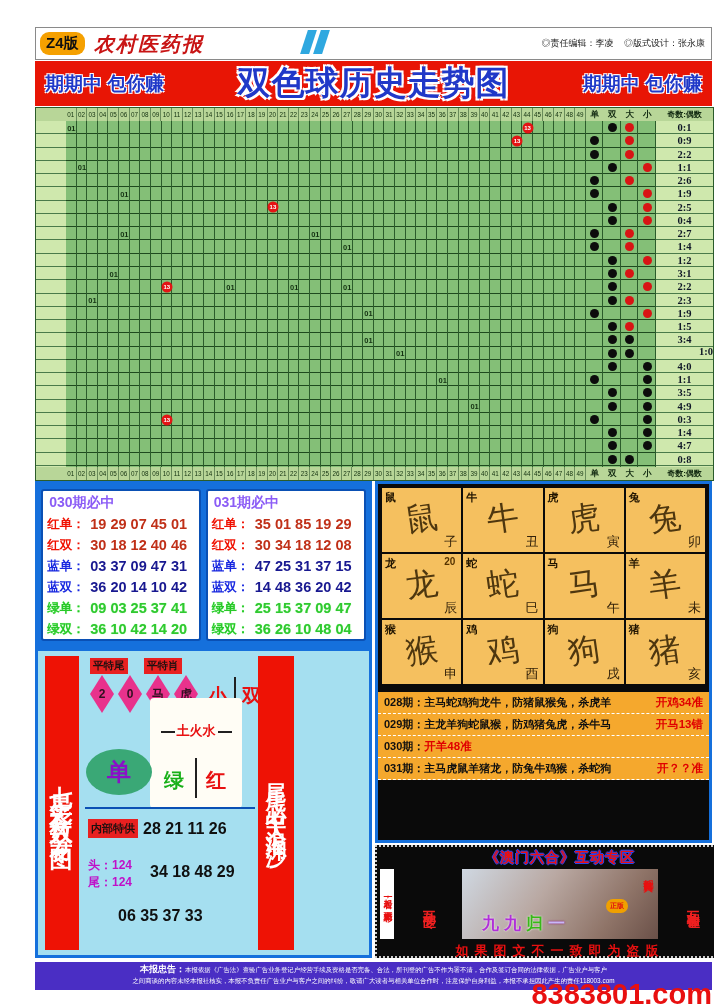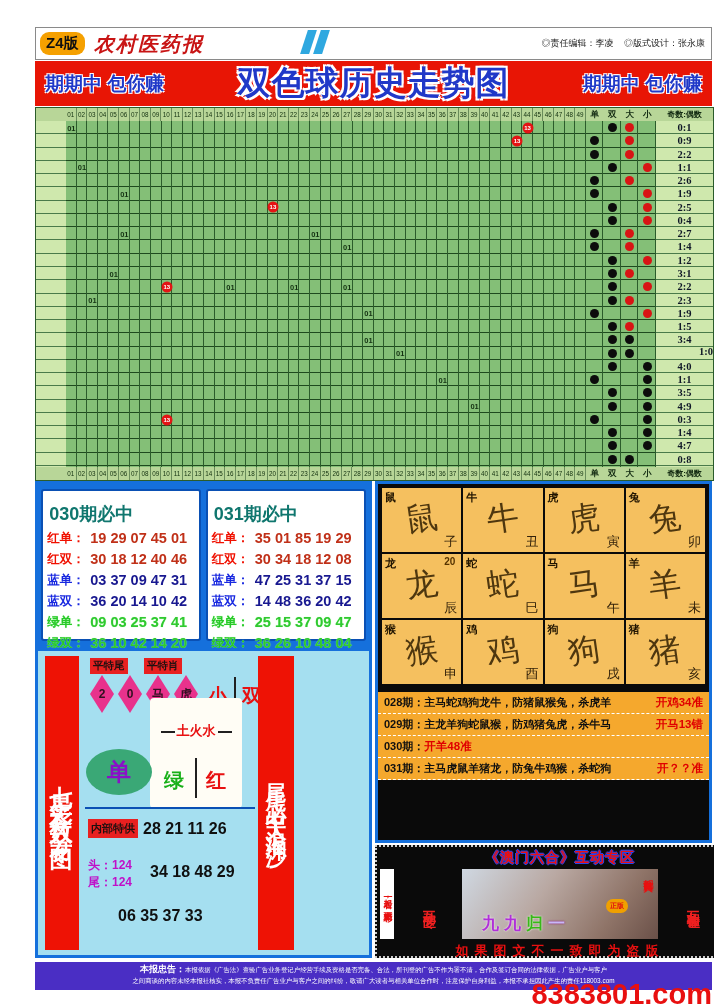--- a/index.html
+++ b/index.html
@@ -58,21 +58,21 @@
   .dot.black{background:#0c0c0c;} .dot.red{background:#d81414;}
   .gmark{position:absolute;font-size:7.5px;color:#1432120;color:#143212;font-weight:bold;transform:translate(-50%,-50%);}
   .gball{position:absolute;width:11px;height:11px;border-radius:50%;background:#e41414;color:#ffffff;
          font-size:6px;line-height:11px;text-align:center;font-weight:bold;transform:translate(-50%,-50%);}
 
   
   .midblue{left:35px;top:481px;width:337px;height:167px;background:#1570dc;display:flex;
            justify-content:space-around;align-items:center;box-sizing:border-box;padding:4px;}
   .pred-box{width:160px;height:152px;background:#ffffff;border:2px solid #0a50b4;border-radius:3px;
             box-sizing:border-box;padding:3px 4px;}
-  .pred-title{font-size:18px;font-weight:bold;color:#0f766e;margin:8px 0 2px 2px;}
+  .pred-title{font-size:14px;font-weight:bold;color:#8b5cf6;margin:0 0 2px 2px;}
   .pred-row{display:flex;align-items:center;height:21px;}
   .pred-label{font-size:12.5px;font-weight:bold;width:43px;flex:none;}
   .pred-nums{font-size:14.5px;font-weight:bold;letter-spacing:0px;white-space:nowrap;}
   .c-red .pred-label{color:#f01000;} .c-red .pred-nums{color:#c03018;}
   .c-blue .pred-label{color:#1828e0;} .c-blue .pred-nums{color:#181890;}
   .c-green .pred-label{color:#28c828;text-shadow:0 0 1px #9f9;} .c-green .pred-nums{color:#30c830;text-shadow:0 0 1px #9f9;}
 
   
   .zg{left:375px;top:481px;width:337px;height:362px;background:#0a0a0a;border:3px solid #1570dc;
       box-sizing:border-box;}

